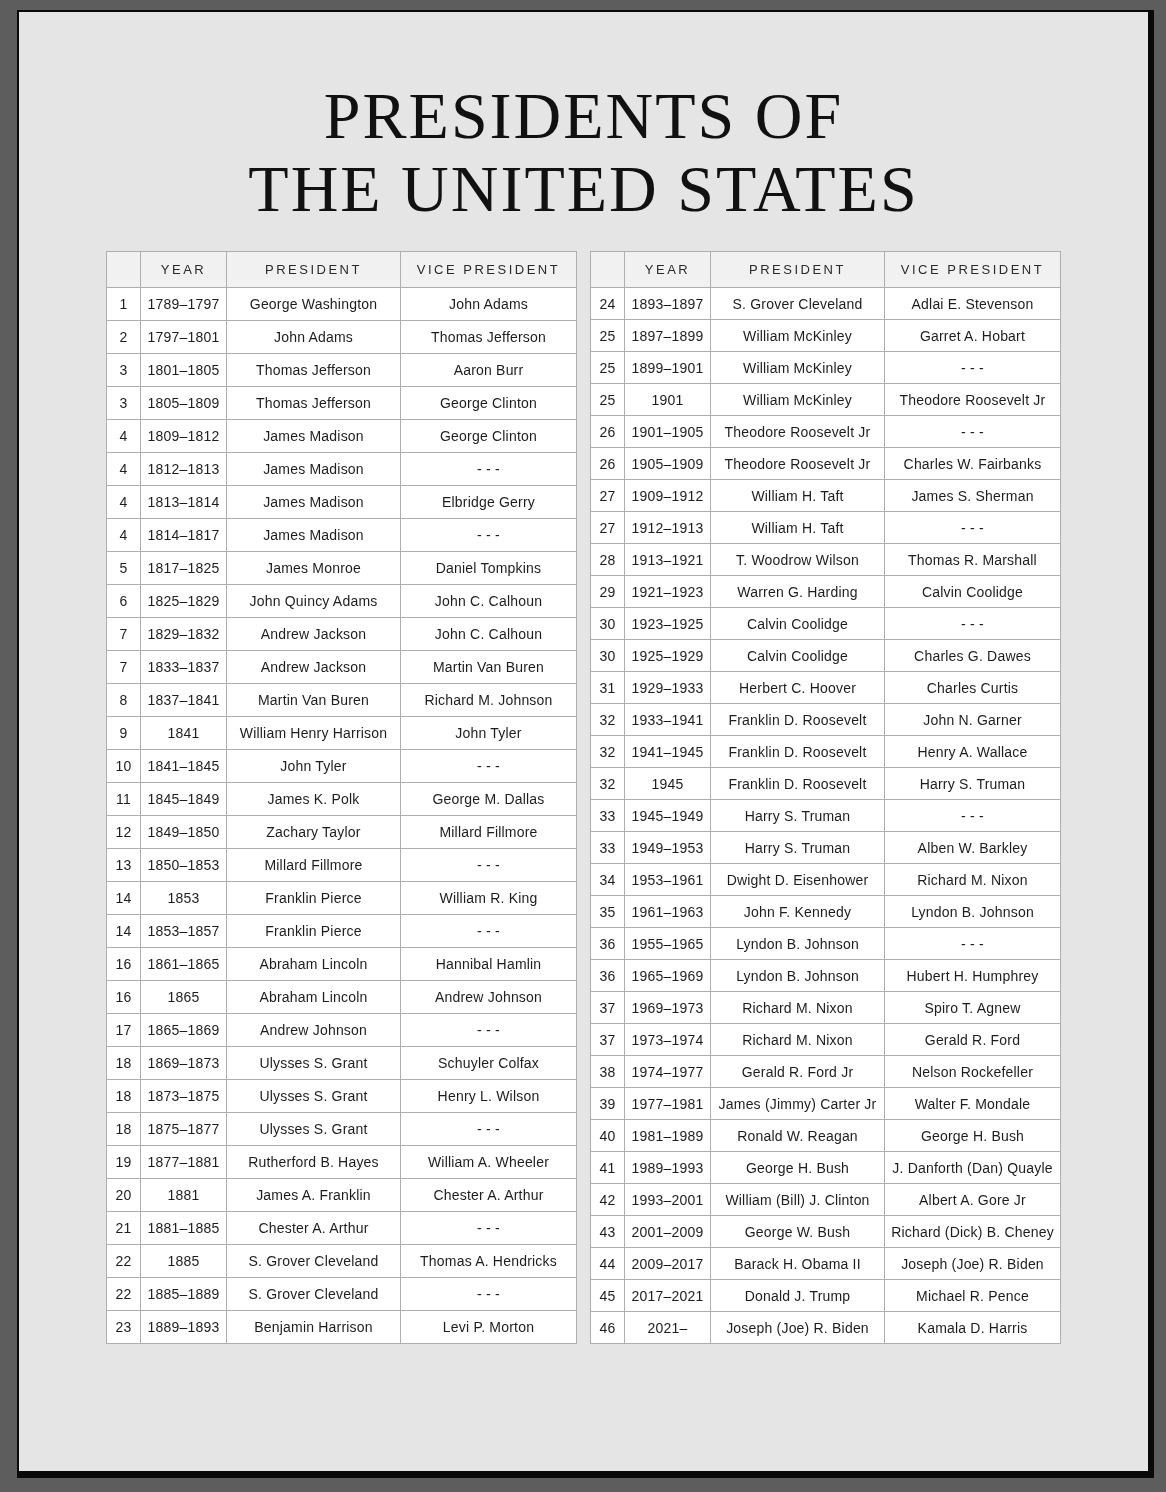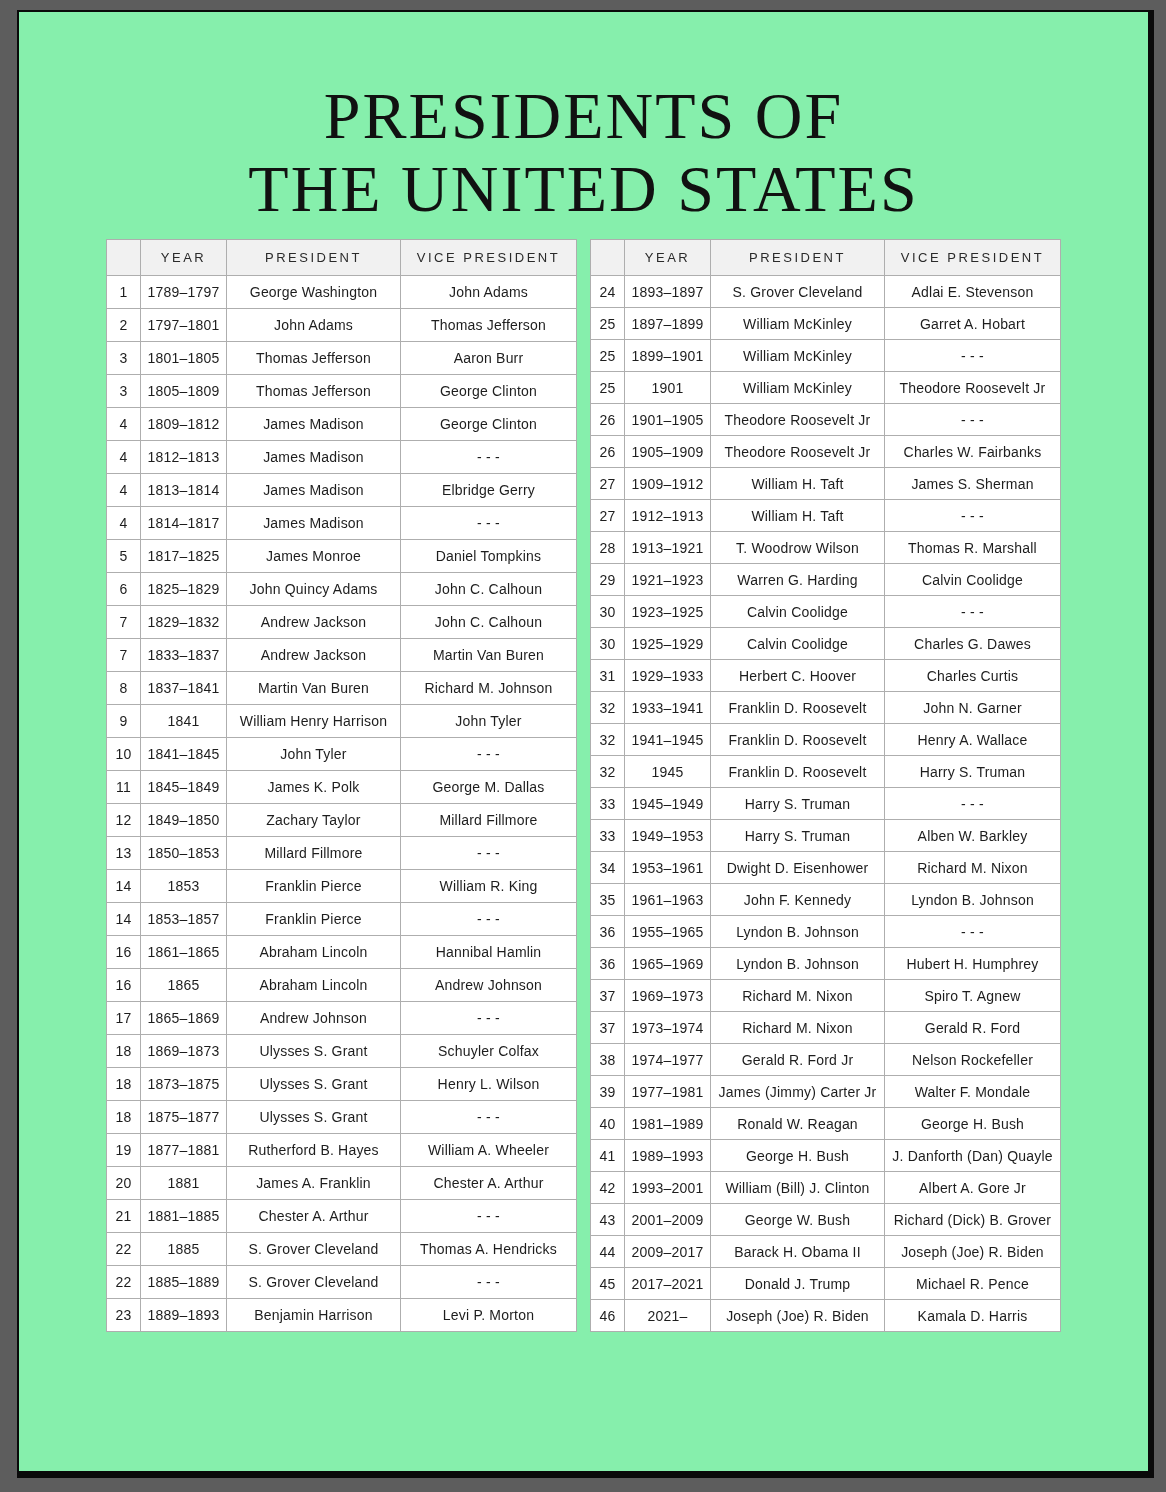--- a/index.html
+++ b/index.html
@@ -14,40 +14,40 @@
     position: relative;
     font-family: "Liberation Sans", sans-serif;
   }
   .page {
     position: absolute;
     left: 17px;
     top: 10px;
     width: 1137px;
     height: 1468px;
     box-sizing: border-box;
-    background: #86efac;
+    background: #e5e5e5;
     border: 2px solid #0a0a0a;
     border-right-width: 6px;
     border-bottom-width: 7px;
   }
   .title {
     margin-top: 68px;
     text-align: center;
     font-family: "Liberation Serif", serif;
     font-weight: 500;
     font-size: 66px;
     line-height: 1.1;
     letter-spacing: 2px;
     color: #111111;
   }
   .tables {
     display: flex;
     justify-content: center;
     gap: 13px;
-    margin-top: 14px;
+    margin-top: 26px;
   }
   table {
     border-collapse: collapse;
     table-layout: fixed;
     width: 470px;
   }
   th, td {
     border: 1px solid #aeaeae;
     text-align: center;
     vertical-align: middle;
@@ -484,21 +484,21 @@
           <tr>
             <td>42</td>
             <td>1993–2001</td>
             <td>William (Bill) J. Clinton</td>
             <td>Albert A. Gore Jr</td>
           </tr>
           <tr>
             <td>43</td>
             <td>2001–2009</td>
             <td>George W. Bush</td>
-            <td>Richard (Dick) B. Grover</td>
+            <td>Richard (Dick) B. Cheney</td>
           </tr>
           <tr>
             <td>44</td>
             <td>2009–2017</td>
             <td>Barack H. Obama II</td>
             <td>Joseph (Joe) R. Biden</td>
           </tr>
           <tr>
             <td>45</td>
             <td>2017–2021</td>

